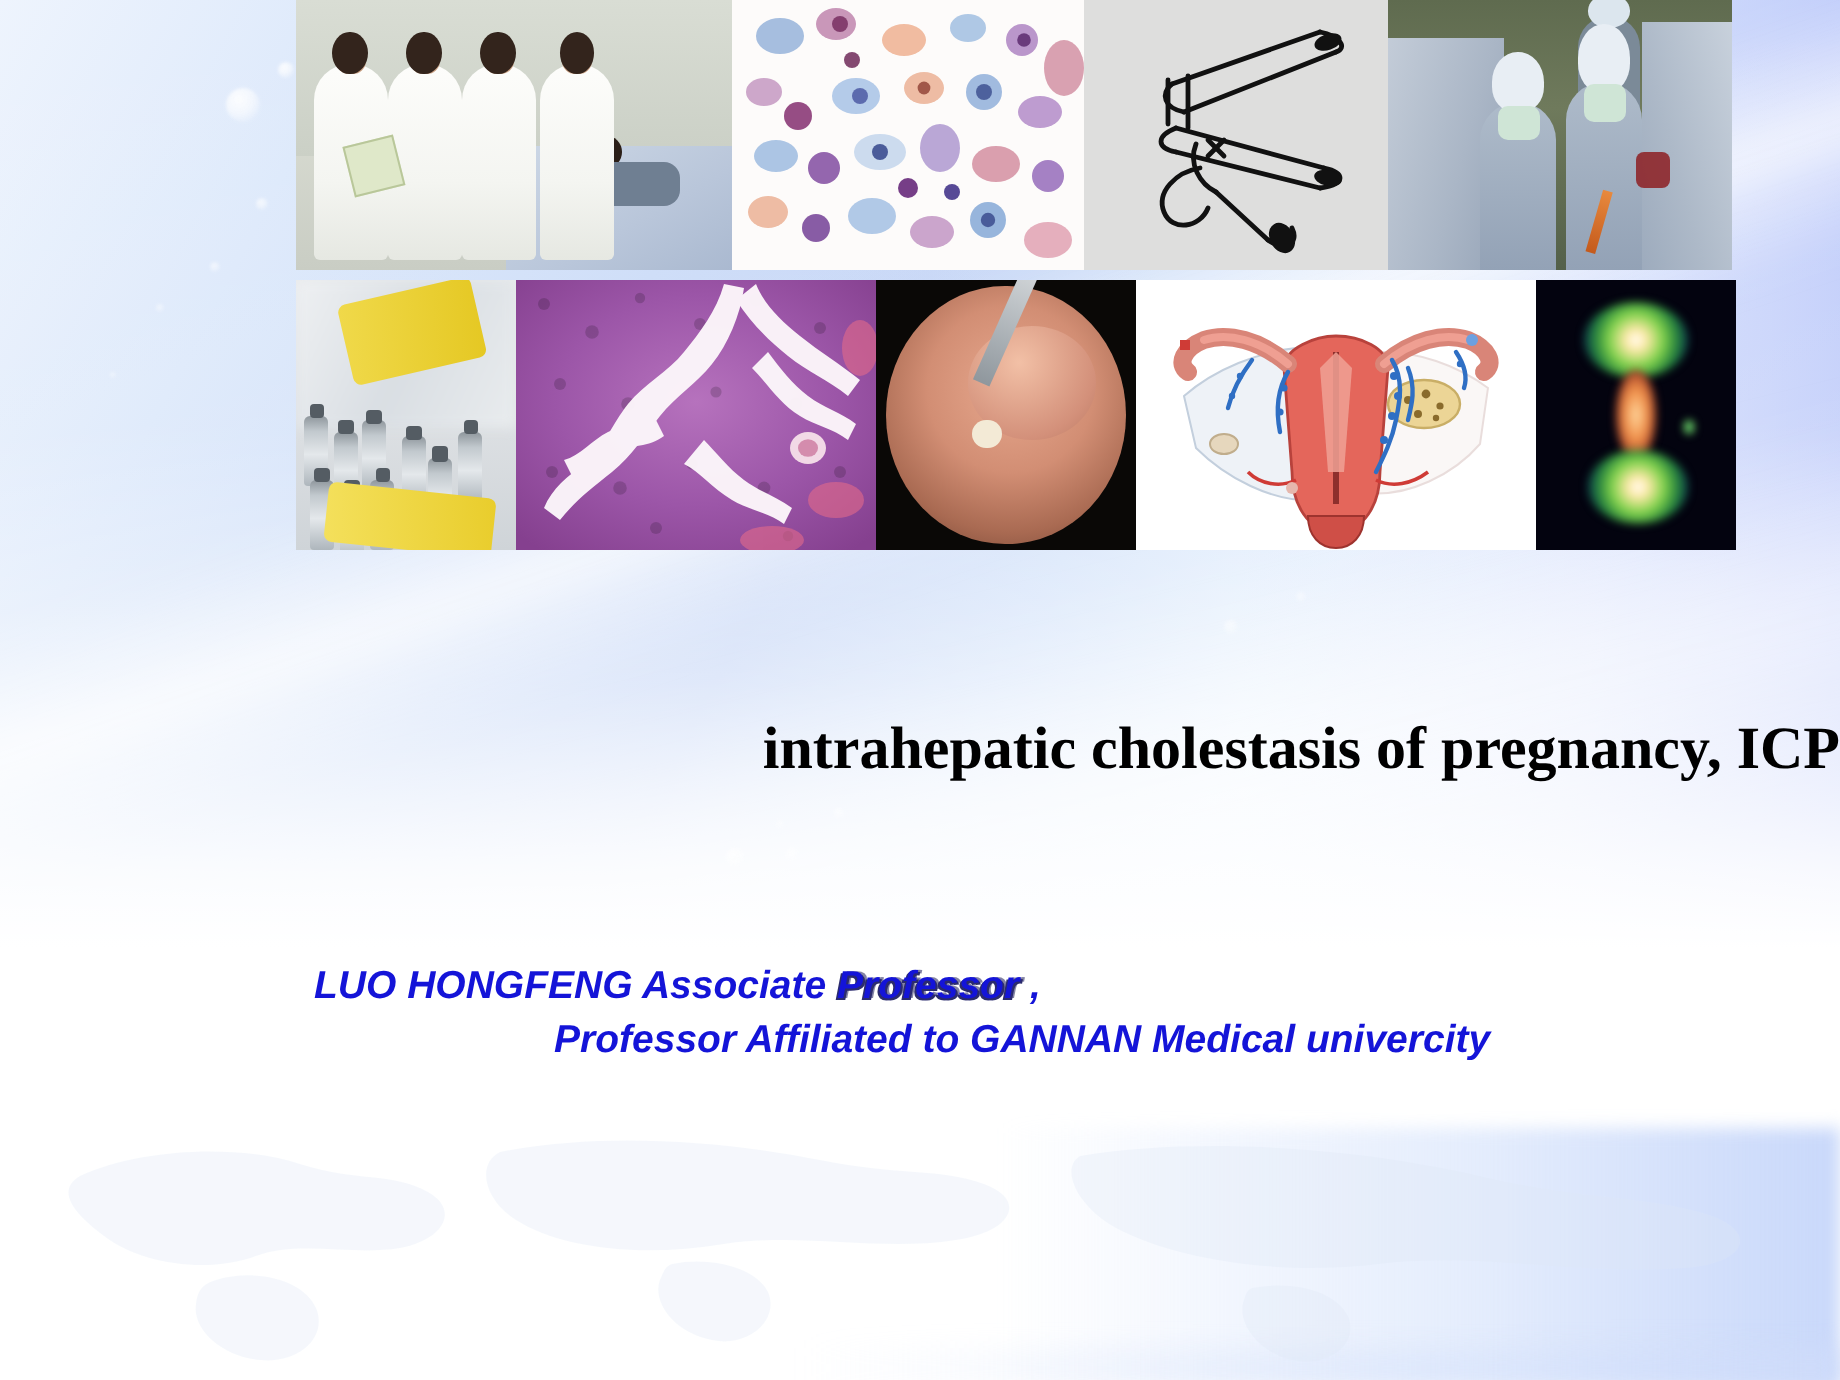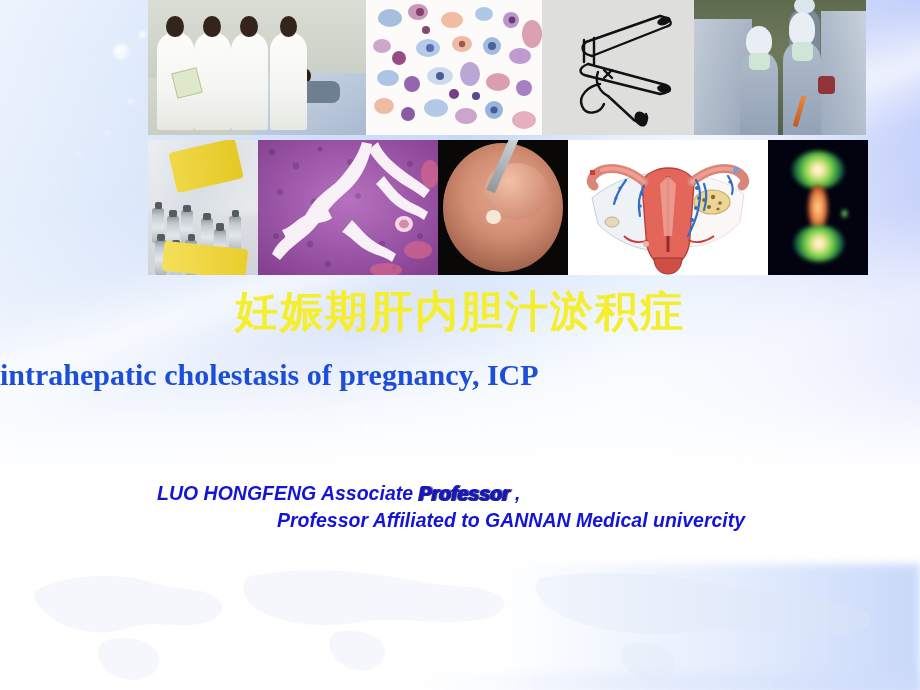--- a/index.html
+++ b/index.html
@@ -269,25 +269,25 @@
     letter-spacing: 2px;
     color: #f5ee2e;
     line-height: 1;
     white-space: nowrap;
   }
   .title-en {
     position: absolute;
     left: 0;
     top: 360px;
     width: 920px;
-    text-align: left;
+    text-align: right;
     font-family: "Liberation Serif", "DejaVu Serif", serif;
     font-size: 30px;
     font-weight: 700;
-    color: #1d4ed8;
+    color: #000000;
     line-height: 1;
     white-space: nowrap;
   }
 
   
   .author-block {
     position: absolute;
     left: 0;
     top: 480px;
     width: 920px;
@@ -607,21 +607,20 @@
 
       <div class="cell ph-fluo" style="width:100px;height:135px;">
         <div class="fl-blob fl-top"></div>
         <div class="fl-blob fl-mid"></div>
         <div class="fl-blob fl-bot"></div>
         <div class="fl-blob fl-dot"></div>
       </div>
     </div>
   </div>
 
-  <div class="title-cn">妊娠期肝内胆汁淤积症</div>
   <div class="title-en">intrahepatic  cholestasis of pregnancy, ICP</div>
 
   <div class="author-block">
     <div class="author-line al1">
       <span>LUO  HONGFENG Associate  </span><span class="prof-overlay">Professor</span><span> ,</span>
     </div>
     <div class="author-line al3">Professor Affiliated to GANNAN  Medical univercity</div>
   </div>
 
 </div>

